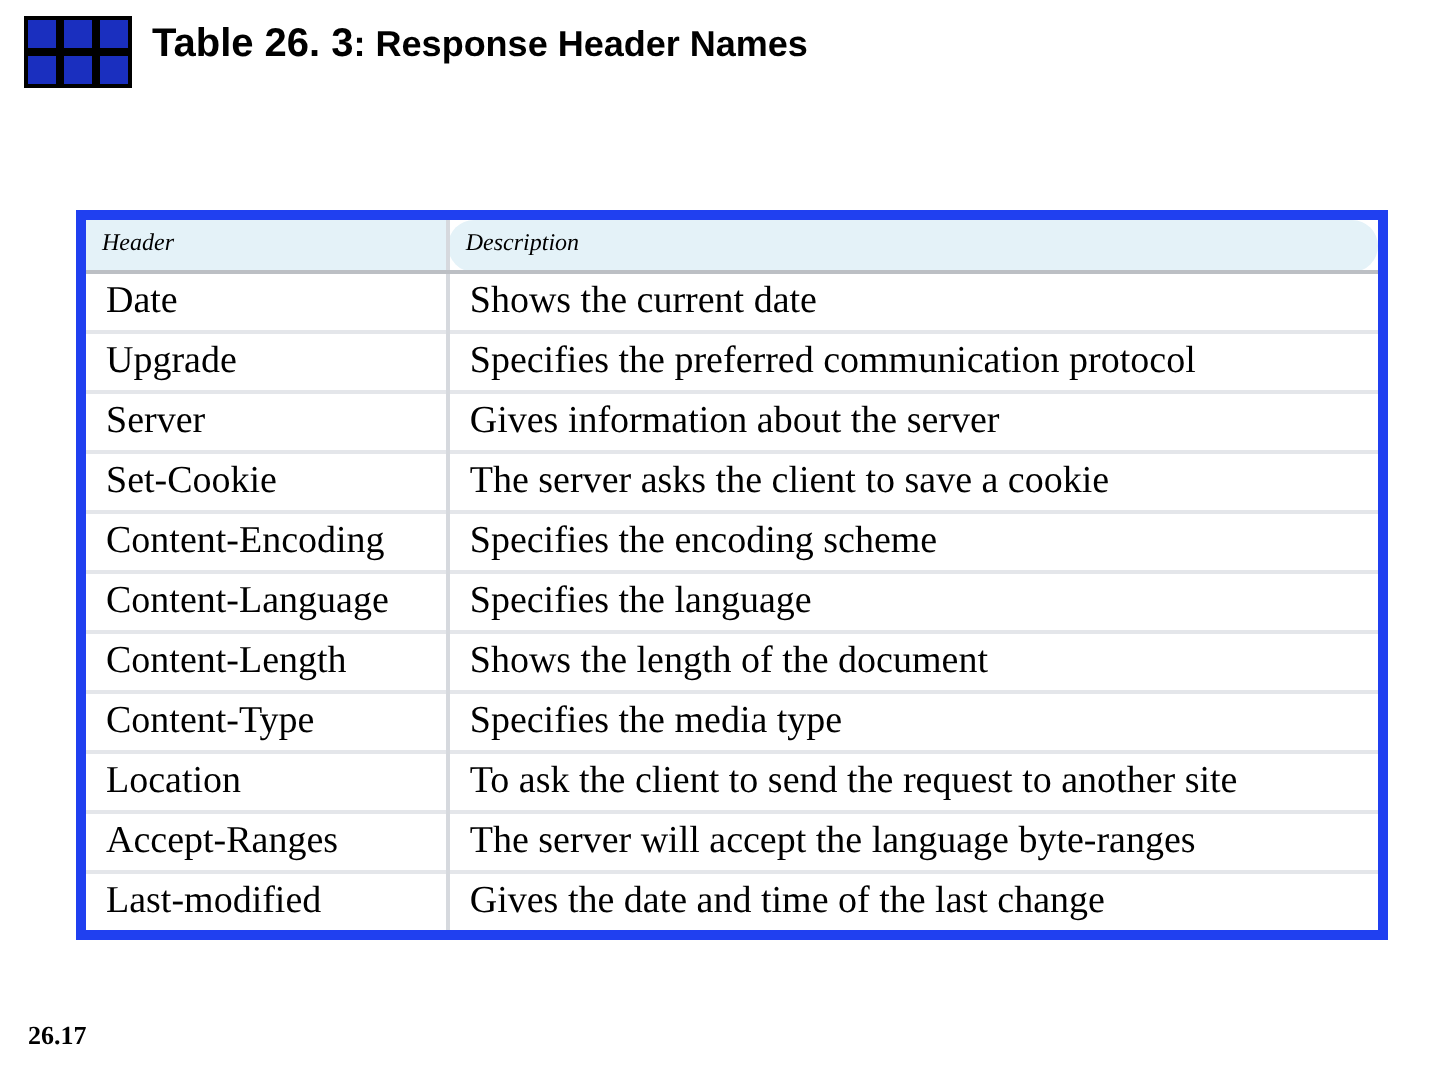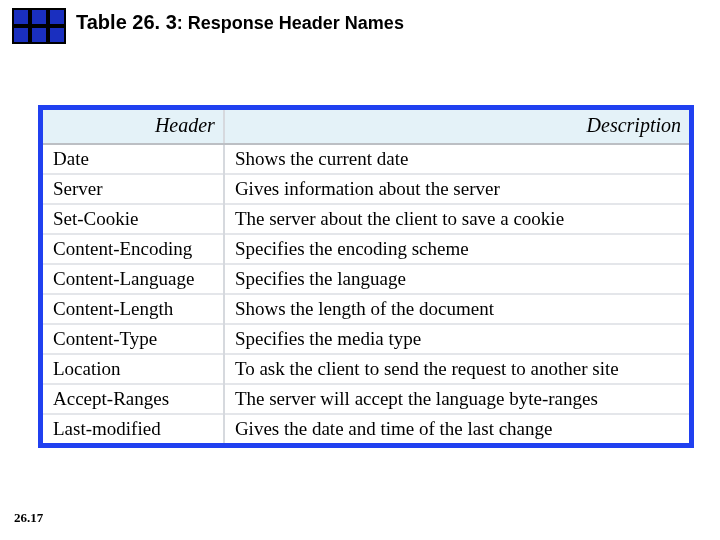--- a/index.html
+++ b/index.html
@@ -7,25 +7,25 @@
   .grid-icon{position:absolute;left:12px;top:8px;width:54px;height:36px;display:grid;grid-template-columns:repeat(3,1fr);grid-template-rows:repeat(2,1fr);background:#000;}
   .grid-icon div{background:#1a2fbf;border:2px solid #000;box-sizing:border-box;}
   .title{position:absolute;left:76px;top:11px;font-family:Arial,Helvetica,sans-serif;font-weight:bold;font-size:20px;}
   .title .colon{font-size:18px;}
   .title .sub{font-size:18px;}
   .page-num{position:absolute;left:14px;bottom:14px;font-family:Liberation Serif, serif;font-weight:bold;font-size:13px;}
   .tbl-wrap{position:absolute;left:38px;top:105px;width:646px;border:5px solid #2040f0;background:#fff;}
   table{width:100%;border-collapse:collapse;table-layout:fixed;}
   col.c1{width:28%;}
   col.c2{width:72%;}
-  thead td{background:#e4f2f8;font-style:italic;font-size:20px;text-align:right;padding:4px 8px 6px 8px;margin-top:44px;}
+  thead td{background:#e4f2f8;font-style:italic;font-size:12px;text-align:left;padding:4px 8px 6px 8px;margin-top:44px;}
   tbody td{font-size:19px;padding:3px 20px 3px 10px;vertical-align:baseline;}
   thead td{border-bottom:2px solid #bcbfc4;}
   tbody tr td{border-top:2px solid #e4e6ea;}
-  td + td{border-left:2px solid #d6d9de;}
+  td + td{border-left:2px solid #d6d9de;border-radius:14px;}
 </style>
 </head>
 <body>
 <div class="slide">
 
   <div class="grid-icon">
     <div></div>
       <div></div>
       <div></div>
       <div></div>
@@ -48,26 +48,30 @@
           <td>Header</td>
           <td>Description</td>
         </tr>
       </thead>
       <tbody>
         <tr>
             <td>Date</td>
             <td>Shows the current date</td>
           </tr>
         <tr>
+            <td>Upgrade</td>
+            <td>Specifies the preferred communication protocol</td>
+          </tr>
+        <tr>
             <td>Server</td>
             <td>Gives information about the server</td>
           </tr>
         <tr>
             <td>Set-Cookie</td>
-            <td>The server about the client to save a cookie</td>
+            <td>The server asks the client to save a cookie</td>
           </tr>
         <tr>
             <td>Content-Encoding</td>
             <td>Specifies the encoding scheme</td>
           </tr>
         <tr>
             <td>Content-Language</td>
             <td>Specifies the language</td>
           </tr>
         <tr>

